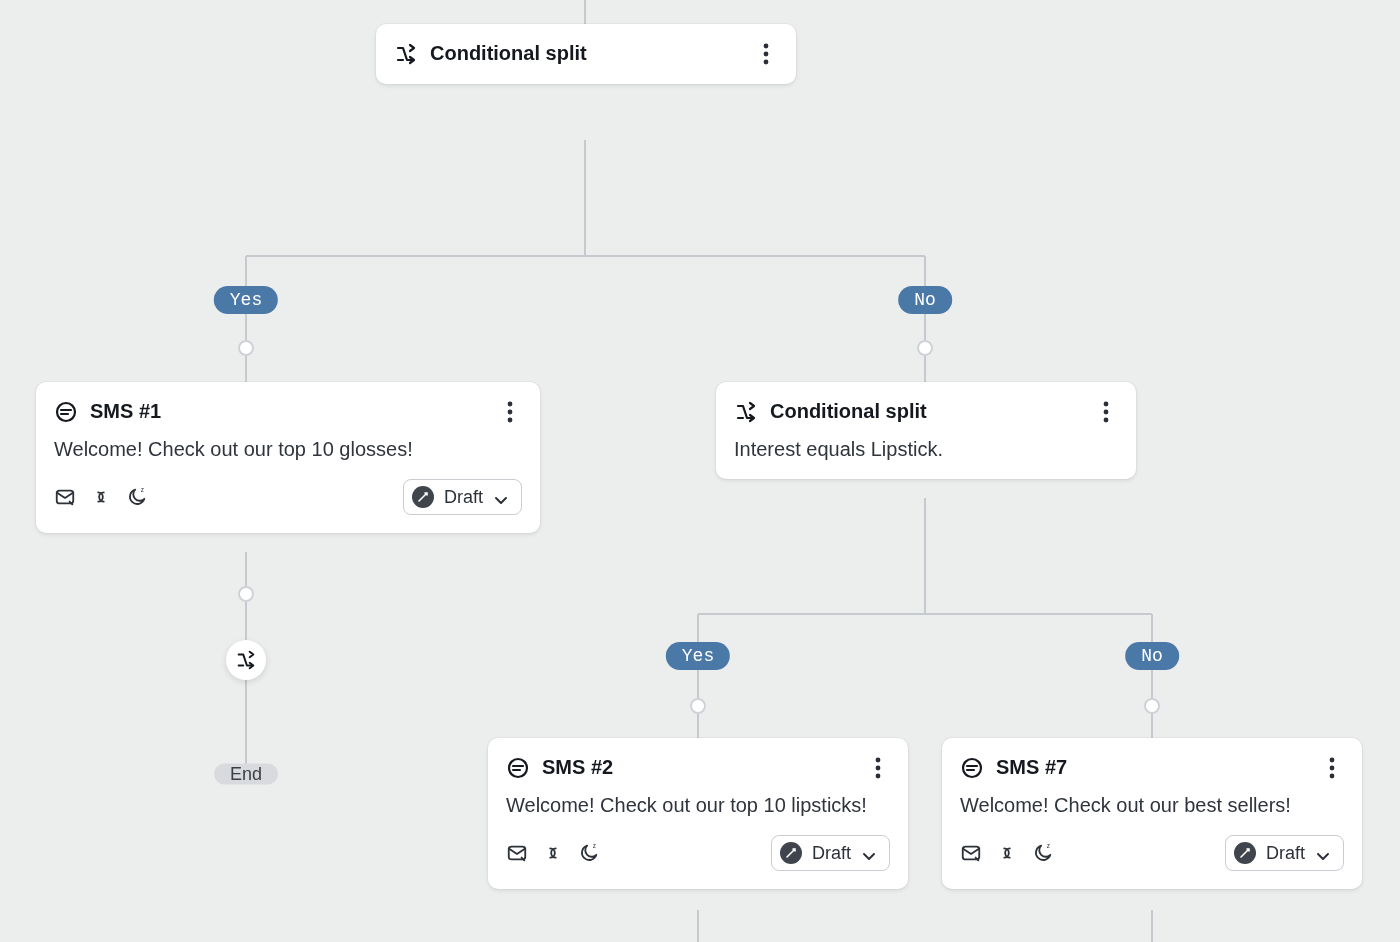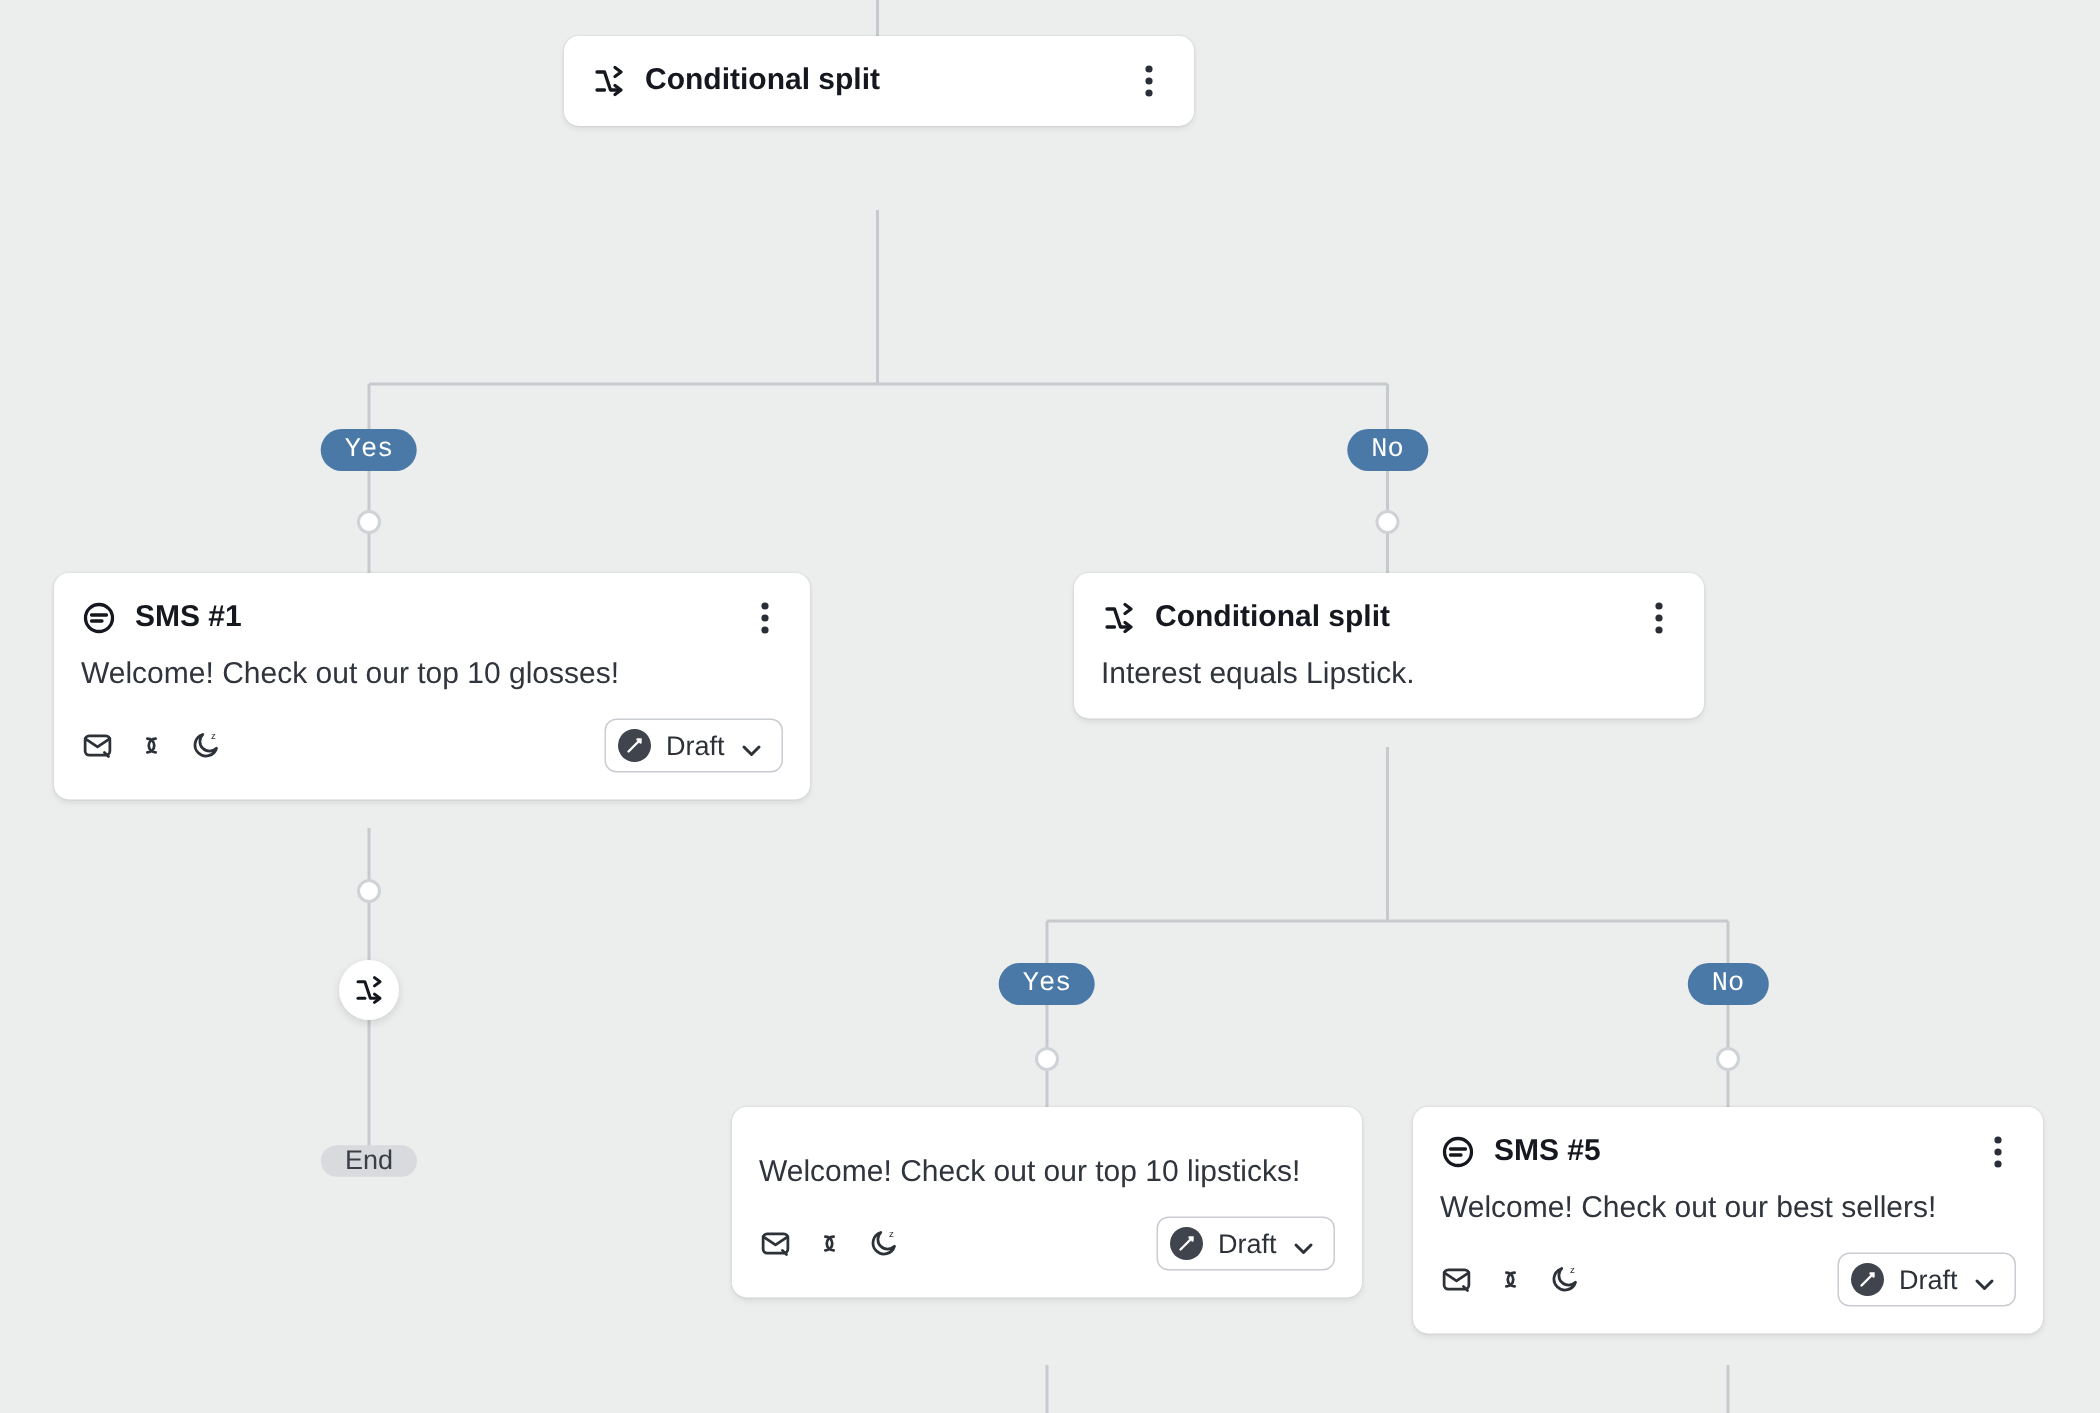--- a/index.html
+++ b/index.html
@@ -269,20 +269,37 @@
   </div>
   <div class="desc">Interest equals Lipstick.</div>
 </div>
 
 <div class="branch-pill" style="left:698px; top:656px;">Yes</div>
 <div class="branch-pill" style="left:1152px; top:656px;">No</div>
 <div class="node-dot" style="left:698px; top:706px;"></div>
 <div class="node-dot" style="left:1152px; top:706px;"></div>
 
 <div class="card" style="left:488px; top:738px; width:420px;">
+  <div class="header">
+    <span class="ic">
+      <svg width="24" height="24" viewBox="0 0 24 24" fill="none" stroke="#15181f" stroke-width="2.2" stroke-linecap="round" stroke-linejoin="round">
+        <circle cx="12" cy="12" r="9"></circle>
+          <line x1="7" y1="10" x2="17" y2="10"></line>
+          <line x1="7" y1="14" x2="14" y2="14"></line>
+      </svg>
+    </span>
+    <span>SMS #2</span>
+    <span class="more-dots">
+      <svg width="6" height="22" viewBox="0 0 6 22">
+          <circle cx="3" cy="3" r="2.4" fill="#2a2e36"></circle>
+          <circle cx="3" cy="11" r="2.4" fill="#2a2e36"></circle>
+          <circle cx="3" cy="19" r="2.4" fill="#2a2e36"></circle>
+        </svg>
+    </span>
+  </div>
   <div class="desc">Welcome! Check out our top 10 lipsticks!</div>
   <div class="footer">
     <div class="icon-row">
       <span class="ic">
         <svg width="22" height="22" viewBox="0 0 24 24" fill="none" stroke="#2d3138" stroke-width="2" stroke-linecap="round" stroke-linejoin="round">
             <rect x="3" y="5" width="18" height="14" rx="3"></rect>
             <polyline points="3 7 12 13 21 7"></polyline>
             <path d="M17 17l3 3"></path>
           </svg>
       </span>
@@ -317,21 +334,21 @@
 
 <div class="card" style="left:942px; top:738px; width:420px;">
   <div class="header">
     <span class="ic">
       <svg width="24" height="24" viewBox="0 0 24 24" fill="none" stroke="#15181f" stroke-width="2.2" stroke-linecap="round" stroke-linejoin="round">
         <circle cx="12" cy="12" r="9"></circle>
           <line x1="7" y1="10" x2="17" y2="10"></line>
           <line x1="7" y1="14" x2="14" y2="14"></line>
       </svg>
     </span>
-    <span>SMS #5</span>
+    <span>SMS #7</span>
     <span class="more-dots">
       <svg width="6" height="22" viewBox="0 0 6 22">
           <circle cx="3" cy="3" r="2.4" fill="#2a2e36"></circle>
           <circle cx="3" cy="11" r="2.4" fill="#2a2e36"></circle>
           <circle cx="3" cy="19" r="2.4" fill="#2a2e36"></circle>
         </svg>
     </span>
   </div>
   <div class="desc">Welcome! Check out our best sellers!</div>
   <div class="footer">

